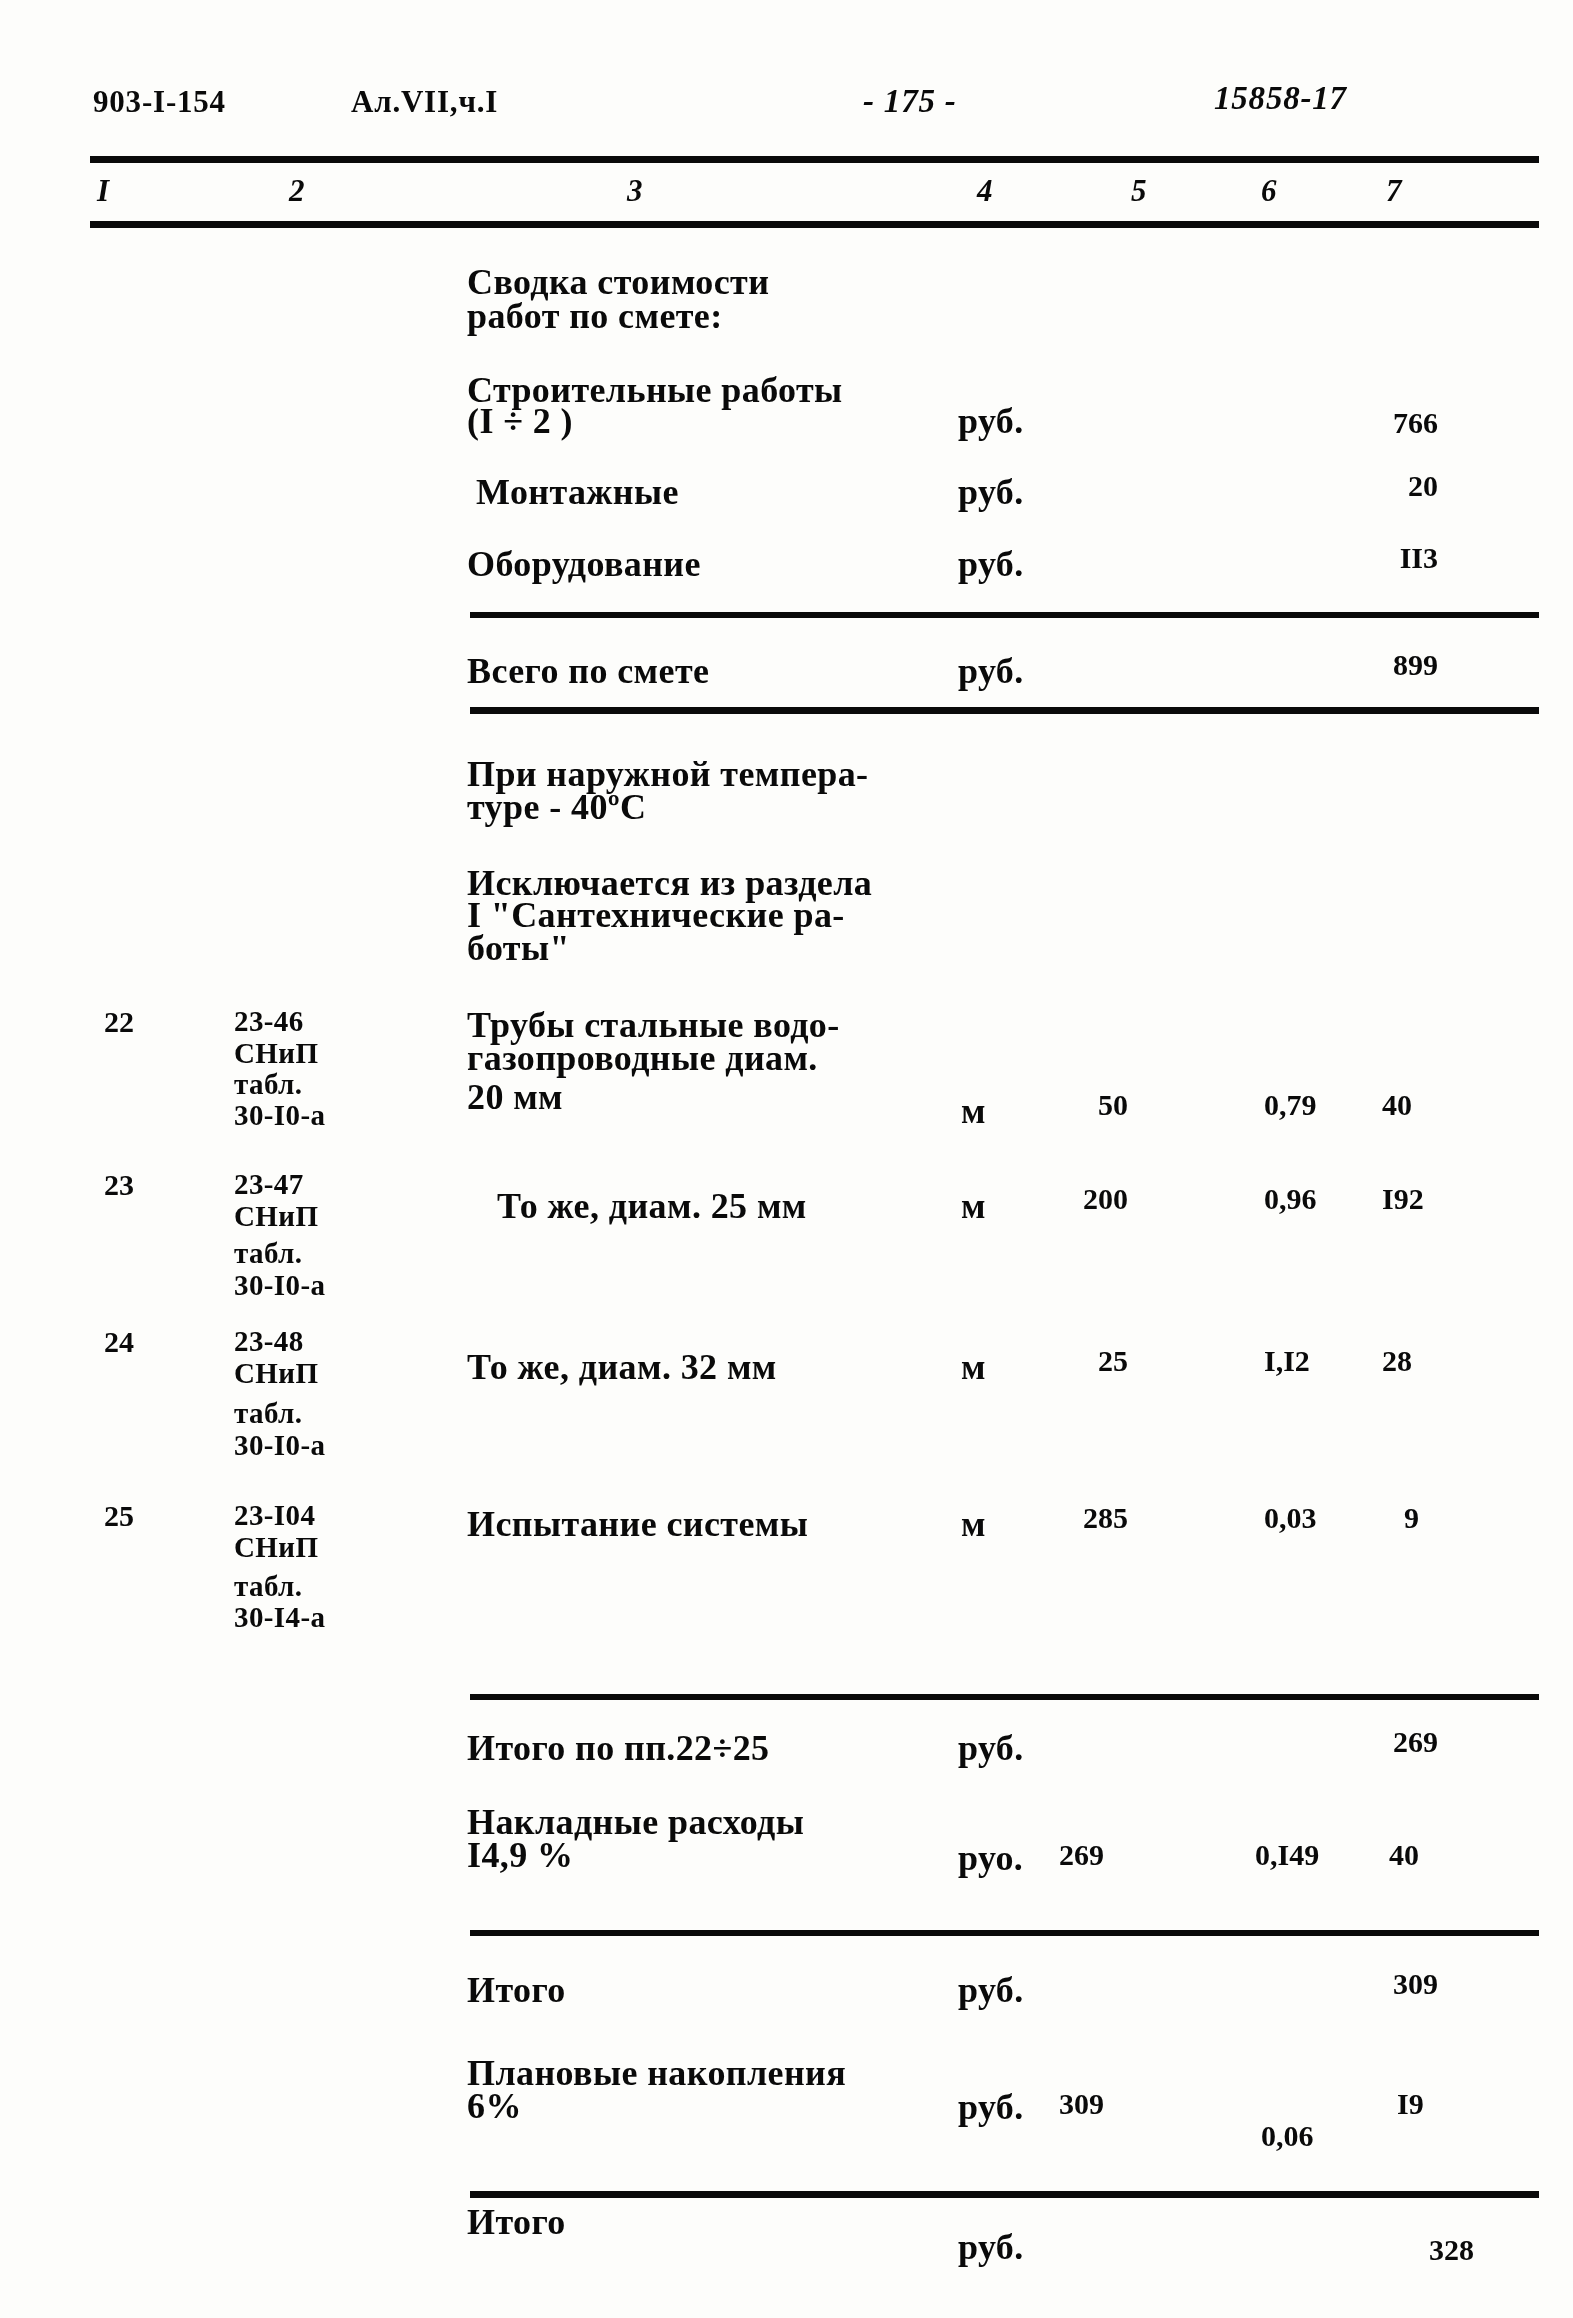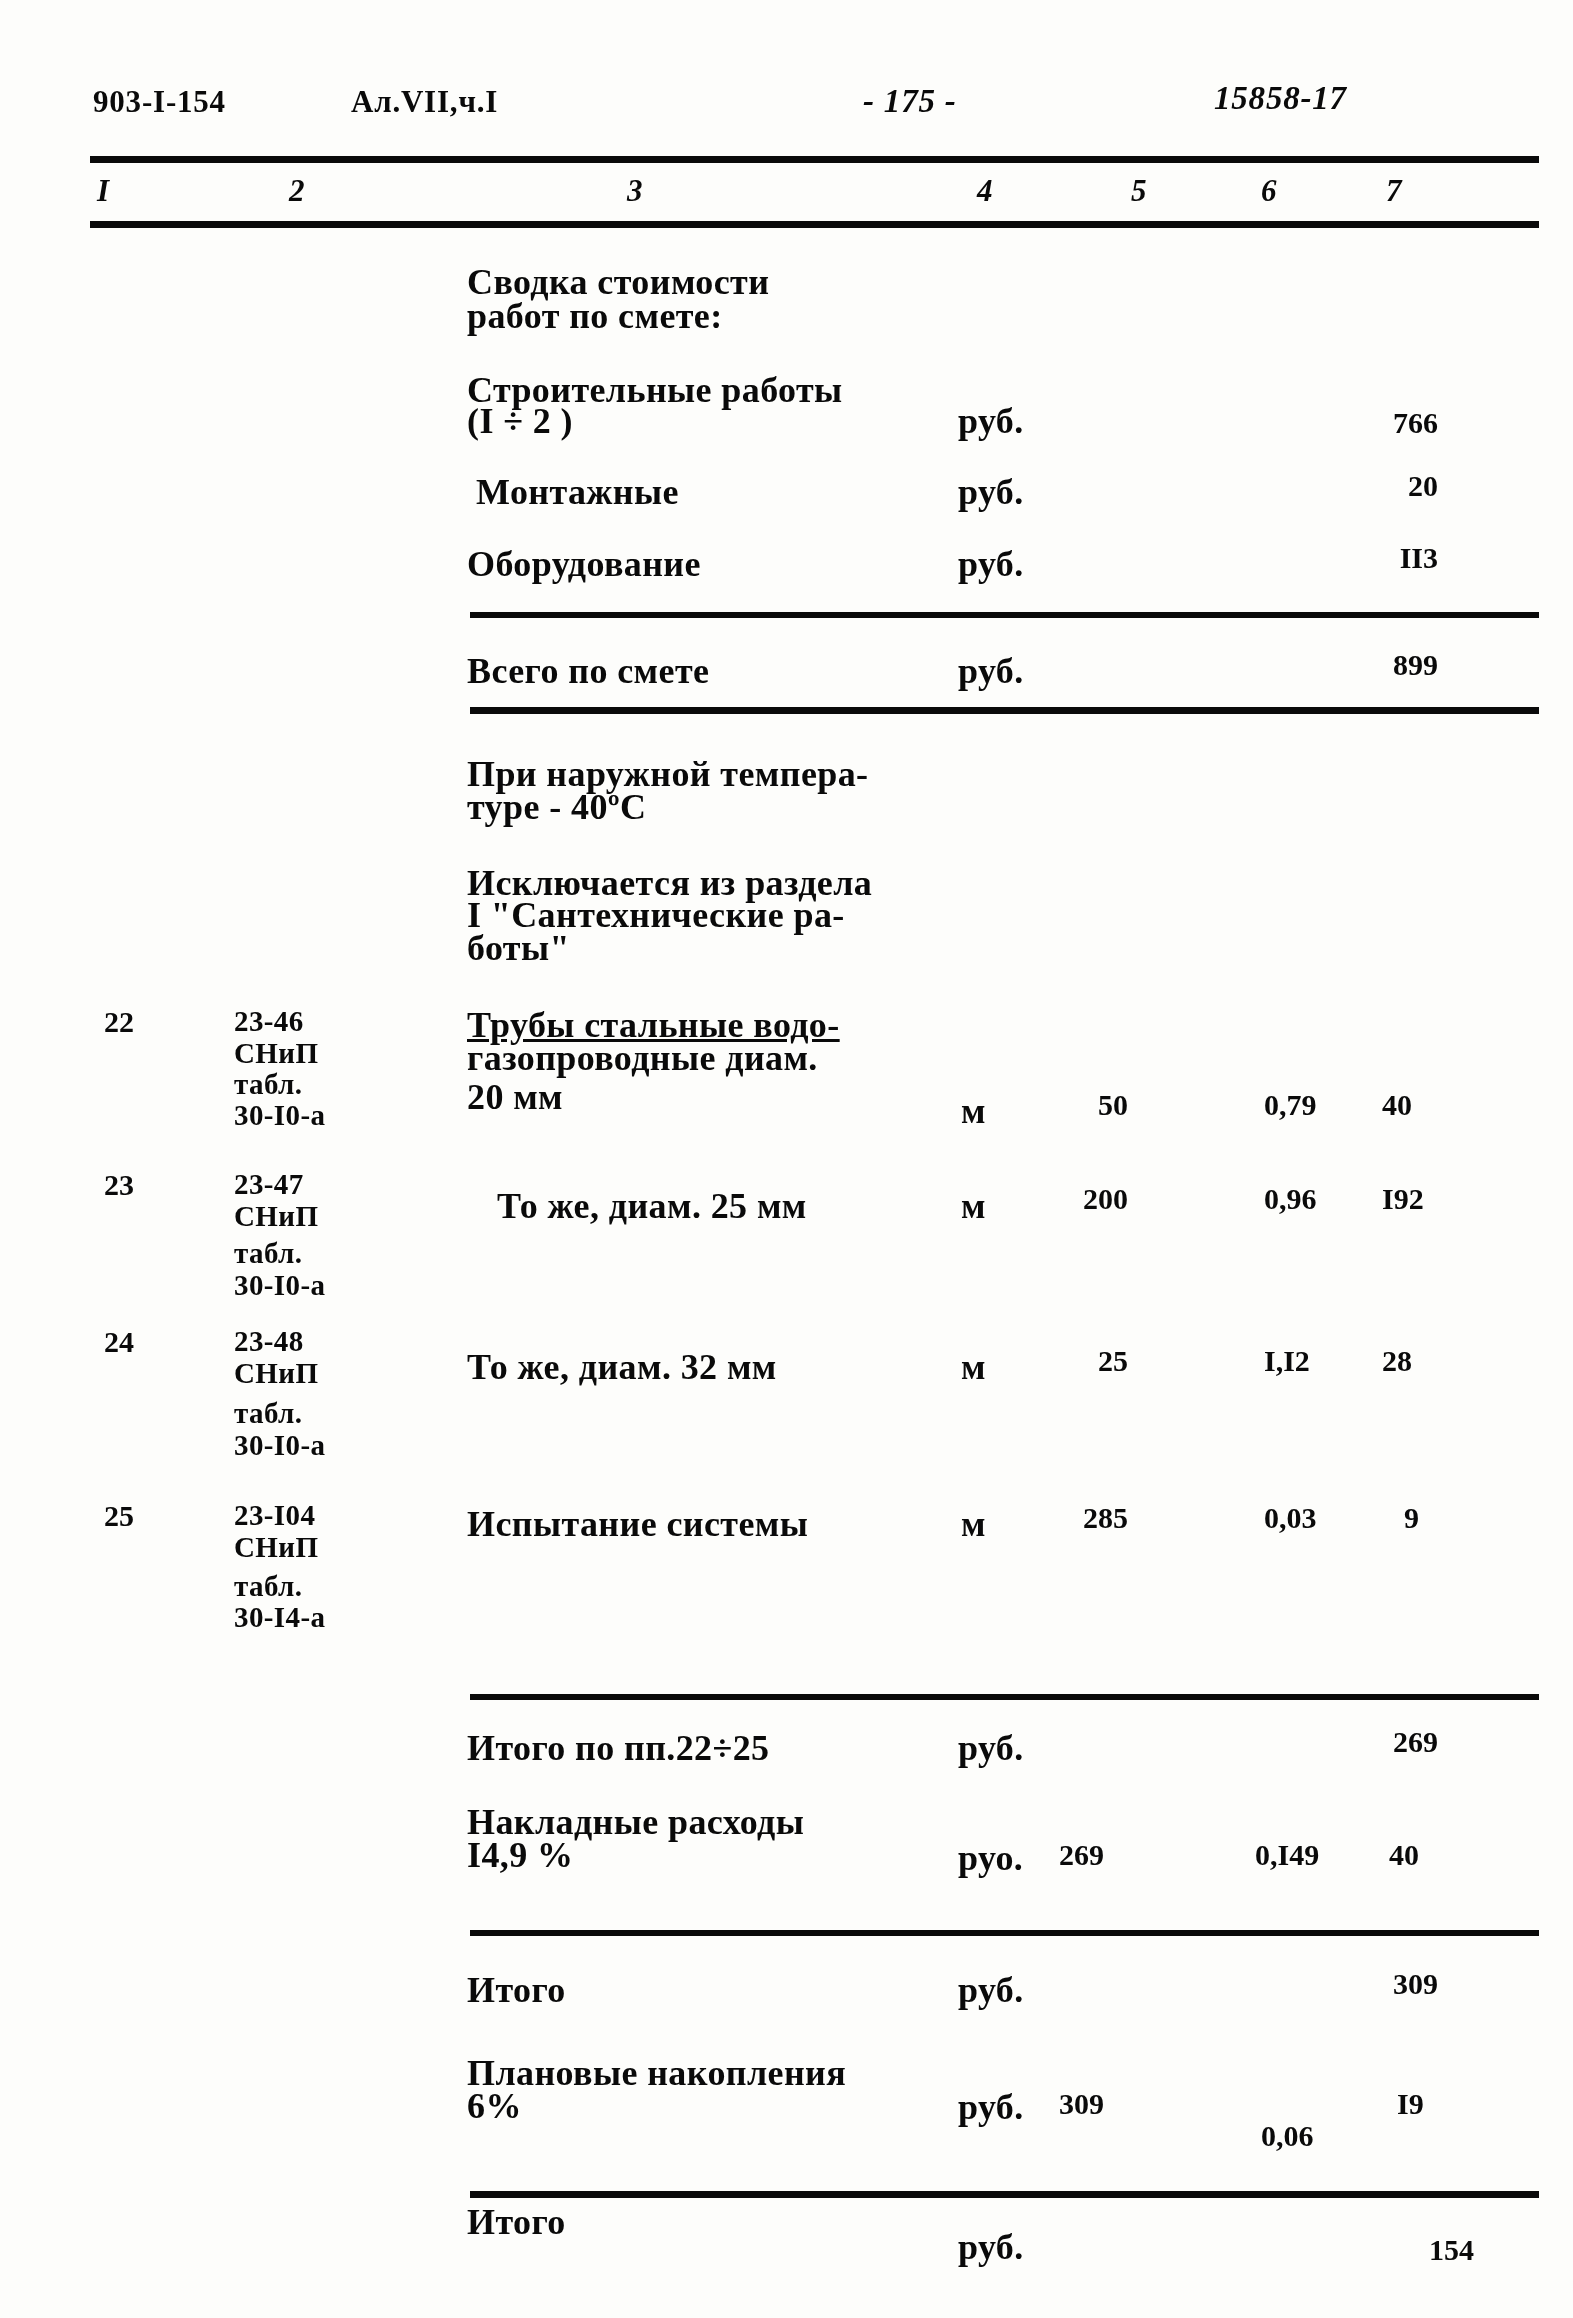--- a/index.html
+++ b/index.html
@@ -80,21 +80,21 @@
   <div class="t cell" style="left:467px;top:863px;">Исключается из раздела</div>
   <div class="t cell" style="left:467px;top:895px;">I "Сантехнические ра-</div>
   <div class="t cell" style="left:467px;top:928px;">боты"</div>
 
   <div class="t num" style="left:104px;top:1005px;">22</div>
   <div class="t cell2" style="left:234px;top:1005px;">23-46</div>
   <div class="t cell2" style="left:234px;top:1037px;">СНиП</div>
   <div class="t cell2" style="left:234px;top:1068px;">табл.</div>
   <div class="t cell2" style="left:234px;top:1099px;">30-I0-а</div>
 
-  <div class="t cell" style="left:467px;top:1005px;text-decoration:underline;">Трубы стальные водо-</div>
+  <div class="t cell" style="left:467px;top:1005px;">Трубы стальные водо-</div>
   <div class="t cell" style="left:467px;top:1038px;">газопроводные диам.</div>
   <div class="t cell" style="left:467px;top:1077px;">20 мм</div>
 
   <div class="t cell" style="left:961px;top:1091px;">м</div>
   <div class="t num ra" style="left:1043px;top:1088px;width:85px;">50</div>
   <div class="t num" style="left:1264px;top:1088px;">0,79</div>
   <div class="t num" style="left:1382px;top:1088px;">40</div>
 
   <div class="t num" style="left:104px;top:1168px;">23</div>
   <div class="t cell2" style="left:234px;top:1168px;">23-47</div>
@@ -158,16 +158,16 @@
   <div class="t cell" style="left:467px;top:2086px;">6%</div>
   <div class="t cell" style="left:958px;top:2087px;">руб.</div>
   <div class="t num" style="left:1059px;top:2087px;">309</div>
   <div class="t num" style="left:1261px;top:2087px;margin-top:32px;">0,06</div>
   <div class="t num" style="left:1397px;top:2087px;">I9</div>
 
   <div class="rule thick" style="left:470px;top:2191px;width:1069px;"></div>
 
   <div class="t cell" style="left:467px;top:2202px;">Итого</div>
   <div class="t cell" style="left:958px;top:2227px;">руб.</div>
-  <div class="t num ra" style="left:1306px;top:2233px;width:168px;">154</div>
+  <div class="t num ra" style="left:1306px;top:2233px;width:168px;">328</div>
 
 </div>
 
 
 </body></html>

